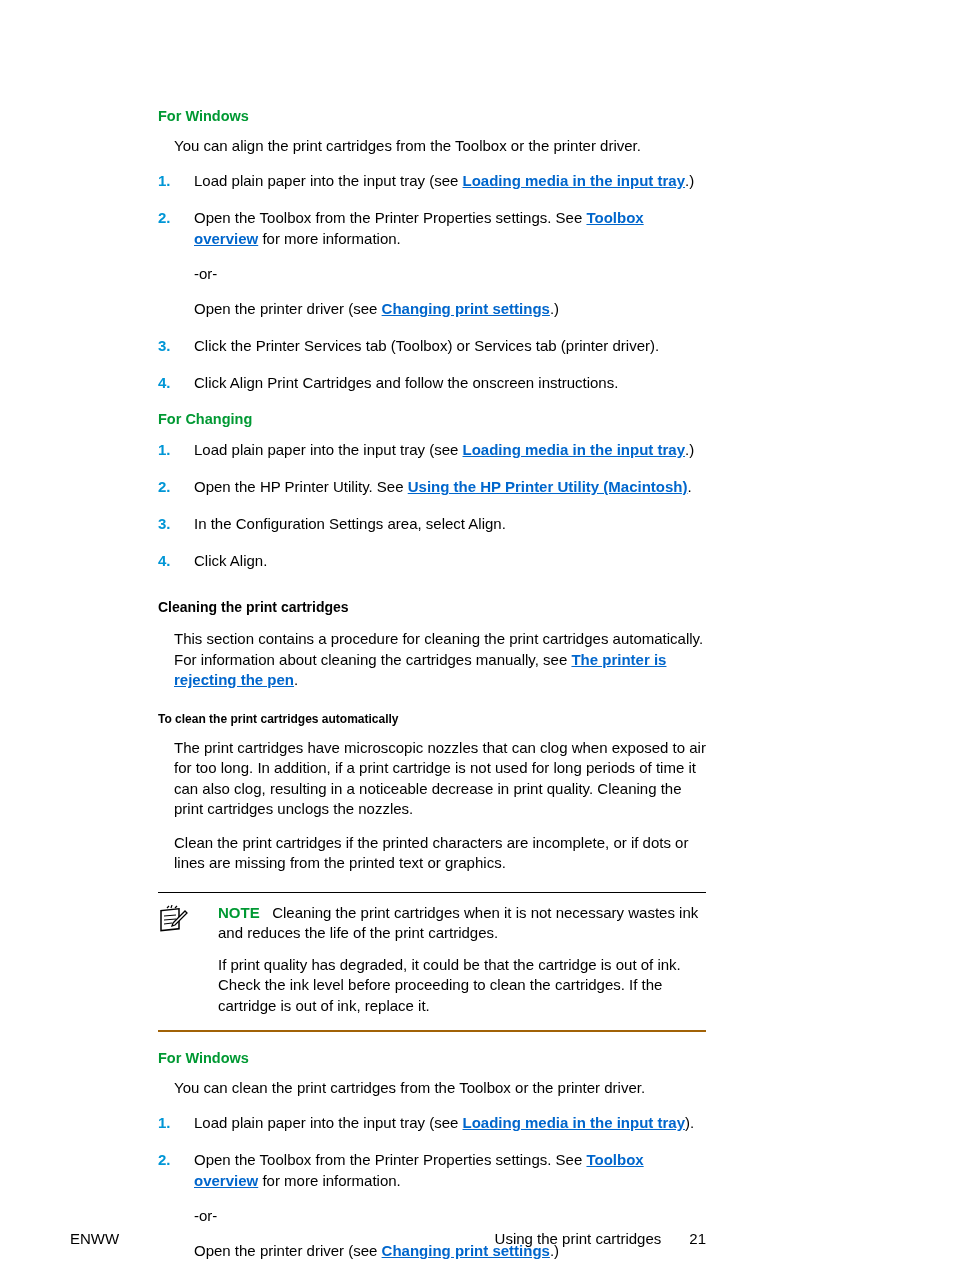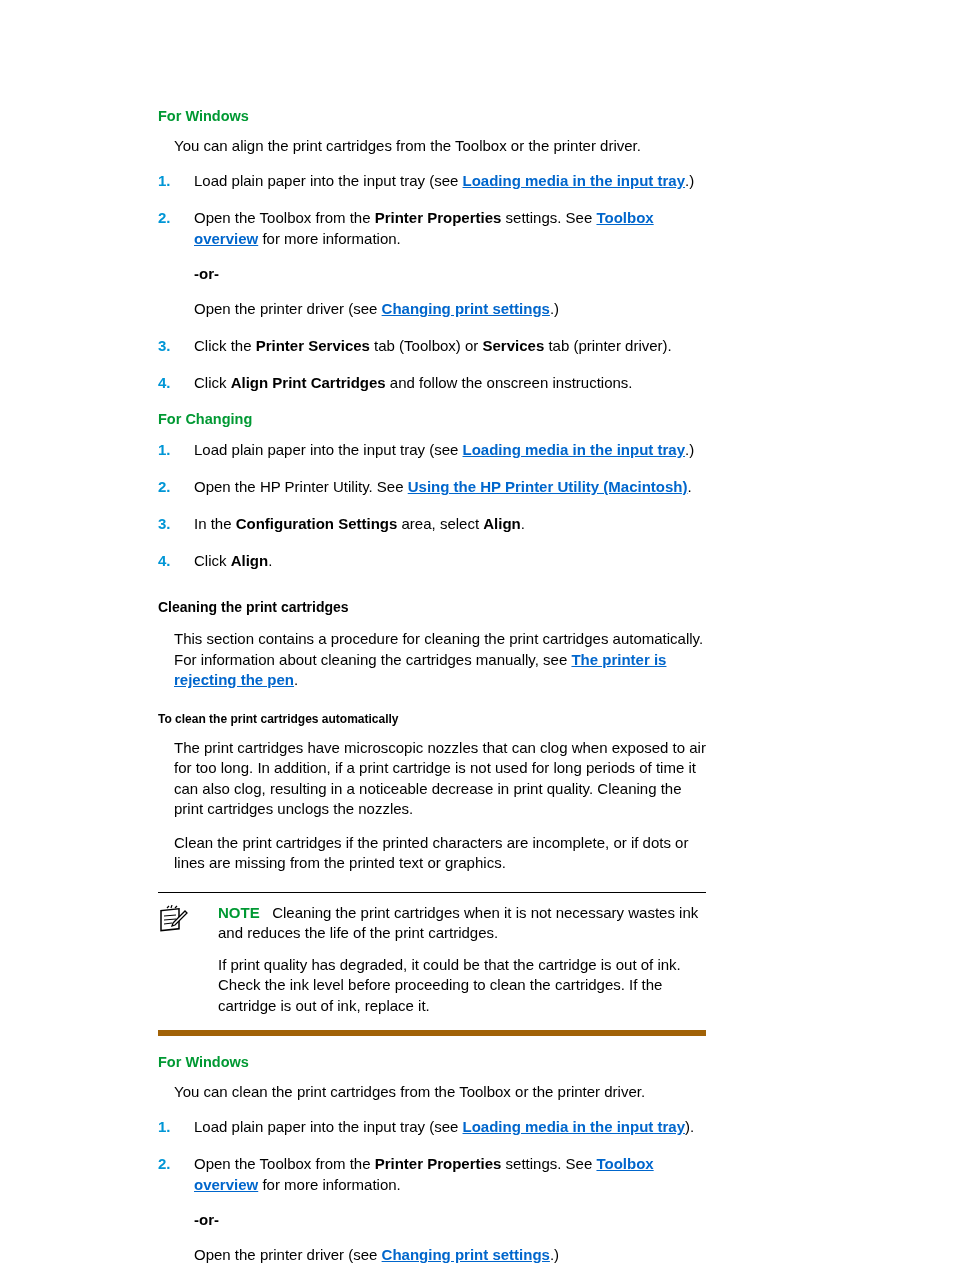--- a/index.html
+++ b/index.html
@@ -41,39 +41,39 @@
   ol.num > li .marker {
     position: absolute;
     left: 0;
     top: 0;
     font-weight: bold;
     color: #0096d6;
   }
   .sub {
     margin-top: 14px;
   }
-  .bold { font-weight: bold; }
+  .bold { font-weight: normal; }
   a.link {
     color: #0066cc;
     text-decoration: underline;
     font-weight: bold;
   }
   h2.section {
     font-size: 14px;
     font-weight: bold;
     margin: 28px 0 14px 0;
   }
   h3.subsection {
     font-size: 12px;
     font-weight: bold;
     margin: 22px 0 12px 0;
   }
   .note-box {
     border-top: 1px solid #000;
-    border-bottom: 6px solid #a16207;
+    border-bottom: 2px solid #a16207;
     margin: 18px 0;
     padding: 10px 0 10px 0;
     display: flex;
     gap: 14px;
     justify-content: space-between;
   }
   .note-icon {
     flex: 0 0 30px;
     padding-top: 2px;
   }
@@ -165,14 +165,21 @@
     <li><span class="marker">1.</span>
       <span>Load plain paper into the input tray (see </span><a class="link">Loading media in the input tray</a><span>).</span>
     </li>
     <li><span class="marker">2.</span>
       <span>Open the Toolbox from the </span><span class="bold">Printer Properties</span><span> settings. See </span><a class="link">Toolbox overview</a><span> for more information.</span>
       <div class="sub bold">-or-</div>
       <div class="sub"><span>Open the printer driver (see </span><a class="link">Changing print settings</a><span>.)</span></div>
     </li>
   </ol>
 
+  <div class="footer">
+    <span>ENWW</span>
+    <span class="right">
+      <span>Using the print cartridges</span>
+      <span>21</span>
+    </span>
+  </div>
 
 </div>
 
 </body></html>

